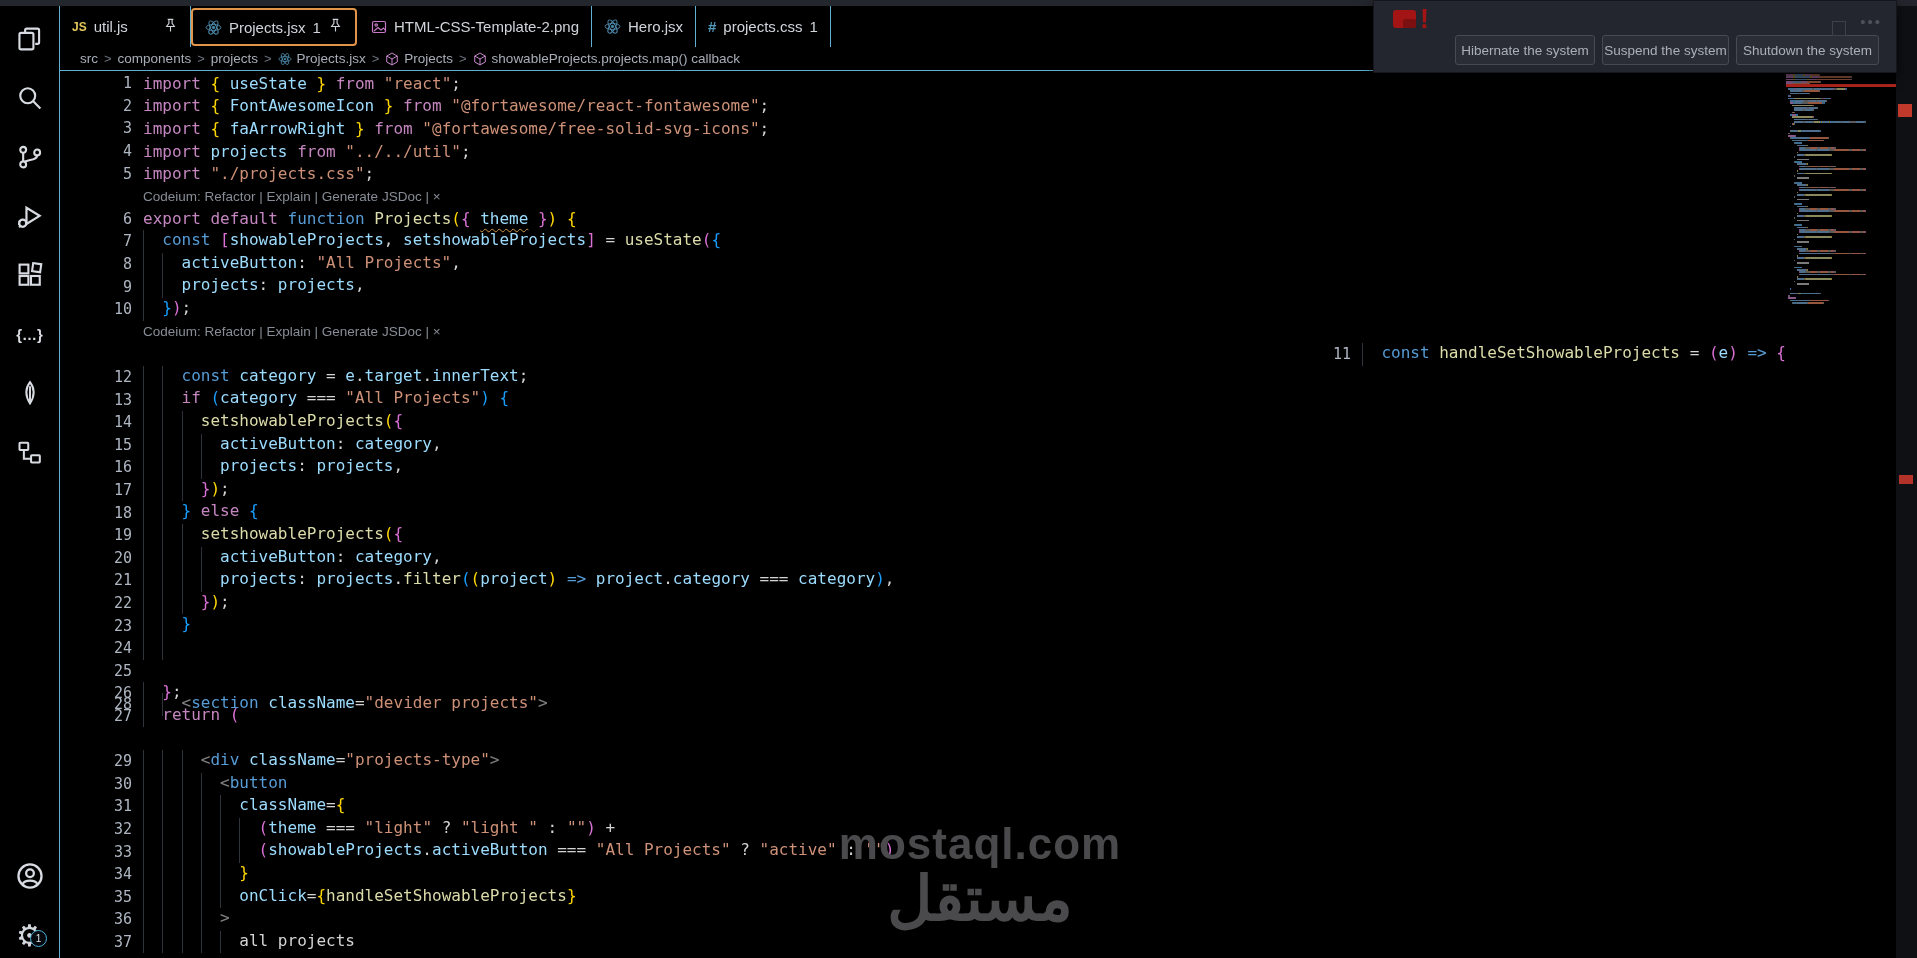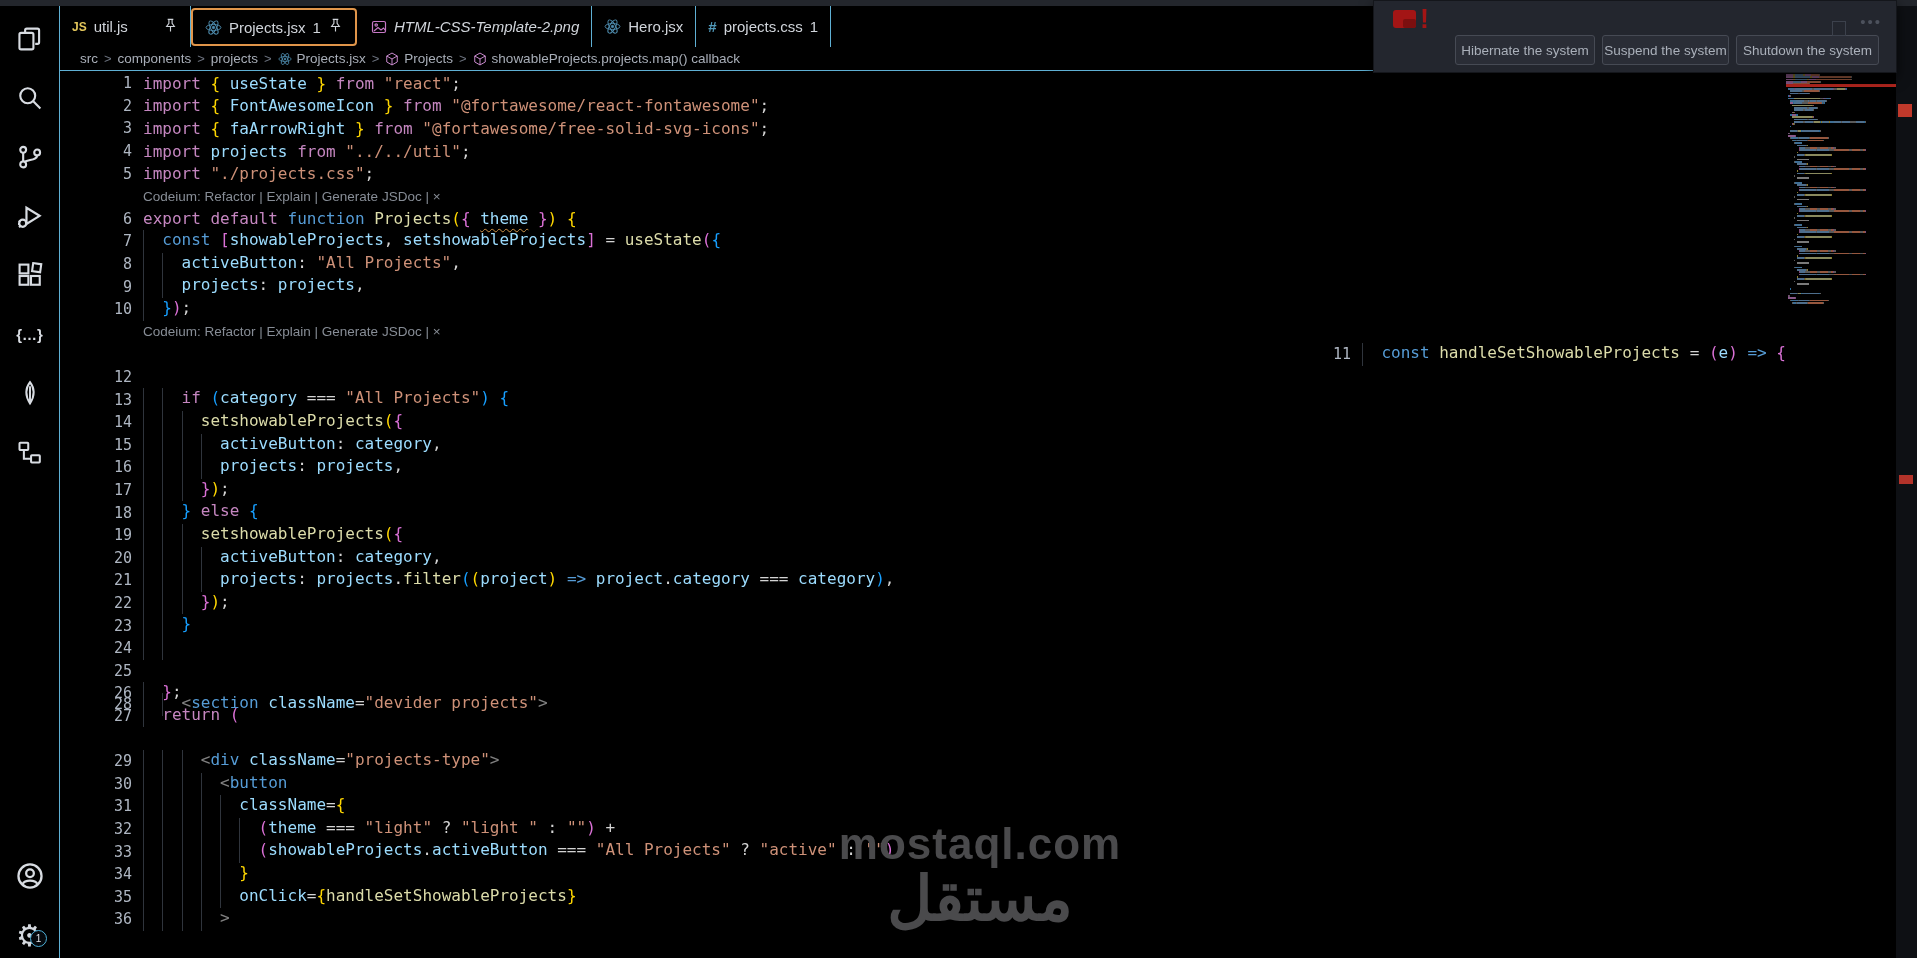--- a/index.html
+++ b/index.html
@@ -9,21 +9,21 @@
   #top-strip{position:absolute;left:0;top:0;width:1917px;height:6px;background:#23262c;}
   #activity-bar{position:absolute;left:0;top:6px;width:59px;height:952px;background:#000;
                 border-right:1px solid #5fb0d4;display:flex;flex-direction:column;align-items:center;}
   .act-icon{position:absolute;left:0;width:59px;height:48px;display:flex;align-items:center;justify-content:center;}
   .act-icon svg{stroke:#d8dce2;fill:none;stroke-width:1.3;}
   #tab-bar{position:absolute;left:60px;top:6px;width:1857px;height:41px;background:#000;
            border-bottom:1px solid #5fb0d4;display:flex;align-items:stretch;}
   .tab{display:flex;align-items:center;gap:7px;padding:0 12px;border-right:1px solid #5fb0d4;
        font-size:15px;color:#d0d4da;white-space:nowrap;position:relative;}
   .tab.active{border:2px solid #e0954a;border-radius:4px;margin:2px 2px 1px 0;}
-  .tab.preview .tab-label{font-style:italic;}
+  .tab.preview .tab-label{}
   .tab-badge{color:#d0d4da;}
   .pin svg{stroke:#cfd3d9;fill:none;stroke-width:1.2;}
   .ficon{font-weight:bold;font-size:12px;}
   #breadcrumb{position:absolute;left:60px;top:47px;width:1857px;height:24px;background:#000;
               border-bottom:1px solid #5fb0d4;display:flex;align-items:center;gap:6px;
               padding-left:20px;font-size:13.5px;color:#a8aeb8;box-sizing:border-box;}
   .bc-sep{color:#6e7480;font-size:13px;}
   .bc-item{display:flex;align-items:center;gap:5px;}
   
   #editor{position:absolute;left:60px;top:72px;width:1726px;height:886px;}
@@ -269,20 +269,21 @@
         <span class="gutter">10</span>
         <span class="codetext"><span class="gd"></span><span class="tk-b3">}</span><span class="tk-b2">)</span><span class="tk-p">;</span></span>
       </div>
       <div class="widget-row" style="top: 248.6px;">Codeium: Refactor | Explain | Generate JSDoc | ×</div>
       <div class="crow" style="top: 271.2px; justify-content: flex-end;">
         <span class="gutter">11</span>
         <span class="codetext"><span class="gd"></span><span class="tk-d">const </span><span class="tk-f">handleSetShowableProjects</span><span class="tk-p"> = </span><span class="tk-b2">(</span><span class="tk-v">e</span><span class="tk-b2">)</span><span class="tk-d"> =&gt; </span><span class="tk-b2">{</span></span>
       </div>
       <div class="crow" style="top: 293.8px;">
         <span class="gutter">12</span>
+        <span class="codetext"><span class="gd"></span><span class="gd"></span><span class="tk-d">const </span><span class="tk-v">category</span><span class="tk-p"> = </span><span class="tk-v">e</span><span class="tk-p">.</span><span class="tk-v">target</span><span class="tk-p">.</span><span class="tk-v">innerText</span><span class="tk-p">;</span></span>
       </div>
       <div class="crow" style="top: 316.4px;">
         <span class="gutter">13</span>
         <span class="codetext"><span class="gd"></span><span class="gd"></span><span class="tk-k">if </span><span class="tk-b3">(</span><span class="tk-v">category</span><span class="tk-p"> === </span><span class="tk-s">"All Projects"</span><span class="tk-b3">)</span><span class="tk-p"> </span><span class="tk-b3">{</span></span>
       </div>
       <div class="crow" style="top: 339px;">
         <span class="gutter">14</span>
         <span class="codetext"><span class="gd"></span><span class="gd"></span><span class="gd"></span><span class="tk-f">setshowableProjects</span><span class="tk-b1">(</span><span class="tk-b2">{</span></span>
       </div>
       <div class="crow" style="top: 361.6px;">
@@ -364,20 +365,24 @@
         <span class="gutter">34</span>
         <span class="codetext"><span class="gd"></span><span class="gd"></span><span class="gd"></span><span class="gd"></span><span class="gd"></span><span class="tk-b1">}</span></span>
       </div>
       <div class="crow" style="top: 813.6px;">
         <span class="gutter">35</span>
         <span class="codetext"><span class="gd"></span><span class="gd"></span><span class="gd"></span><span class="gd"></span><span class="gd"></span><span class="tk-v">onClick</span><span class="tk-p">=</span><span class="tk-b1">{</span><span class="tk-f">handleSetShowableProjects</span><span class="tk-b1">}</span></span>
       </div>
       <div class="crow" style="top: 836.2px;">
         <span class="gutter">36</span>
         <span class="codetext"><span class="gd"></span><span class="gd"></span><span class="gd"></span><span class="gd"></span><span class="tk-t">&gt;</span></span>
+      </div>
+      <div class="crow" style="top: 858.8px;">
+        <span class="gutter">37</span>
+        <span class="codetext"><span class="gd"></span><span class="gd"></span><span class="gd"></span><span class="gd"></span><span class="gd"></span><span class="tk-w">all projects</span></span>
       </div>
     </div>
 
   <div id="minimap">
       <div class="mrow" style="top: 11px; left: 0px;"><span class="mseg" style="width: 7.14px; background: rgb(138, 90, 138);"></span><span class="mseg" style="width: 2.04px; background: rgb(138, 122, 42);"></span><span class="mseg" style="width: 8.16px; background: rgb(78, 110, 140);"></span><span class="mseg" style="width: 2.04px; background: rgb(138, 122, 42);"></span><span class="mseg" style="width: 6.12px; background: rgb(138, 90, 138);"></span><span class="mseg" style="width: 7.14px; background: rgb(150, 87, 62);"></span><span class="mseg" style="width: 1.02px; background: rgb(90, 90, 90);"></span></div>
       <div class="mrow" style="top: 13.35px; left: 0px;"><span class="mseg" style="width: 7.14px; background: rgb(138, 90, 138);"></span><span class="mseg" style="width: 2.04px; background: rgb(138, 122, 42);"></span><span class="mseg" style="width: 15.3px; background: rgb(78, 110, 140);"></span><span class="mseg" style="width: 2.04px; background: rgb(138, 122, 42);"></span><span class="mseg" style="width: 6.12px; background: rgb(138, 90, 138);"></span><span class="mseg" style="width: 32.64px; background: rgb(150, 87, 62);"></span><span class="mseg" style="width: 1.02px; background: rgb(90, 90, 90);"></span></div>
       <div class="mrow" style="top: 15.7px; left: 0px;"><span class="mseg" style="width: 7.14px; background: rgb(138, 90, 138);"></span><span class="mseg" style="width: 2.04px; background: rgb(138, 122, 42);"></span><span class="mseg" style="width: 12.24px; background: rgb(78, 110, 140);"></span><span class="mseg" style="width: 2.04px; background: rgb(138, 122, 42);"></span><span class="mseg" style="width: 6.12px; background: rgb(138, 90, 138);"></span><span class="mseg" style="width: 35.7px; background: rgb(150, 87, 62);"></span><span class="mseg" style="width: 1.02px; background: rgb(90, 90, 90);"></span></div>
       <div class="mrow" style="top: 18.05px; left: 0px;"><span class="mseg" style="width: 7.14px; background: rgb(138, 90, 138);"></span><span class="mseg" style="width: 8.16px; background: rgb(78, 110, 140);"></span><span class="mseg" style="width: 6.12px; background: rgb(138, 90, 138);"></span><span class="mseg" style="width: 12.24px; background: rgb(150, 87, 62);"></span><span class="mseg" style="width: 1.02px; background: rgb(90, 90, 90);"></span></div>
       <div class="mrow" style="top: 20.4px; left: 0px;"><span class="mseg" style="width: 7.14px; background: rgb(138, 90, 138);"></span><span class="mseg" style="width: 16.32px; background: rgb(150, 87, 62);"></span><span class="mseg" style="width: 1.02px; background: rgb(90, 90, 90);"></span></div>
       <div class="mrow" style="top: 22.75px; left: 0px;"><span class="mseg" style="width: 15.3px; background: rgb(138, 90, 138);"></span><span class="mseg" style="width: 9.18px; background: rgb(63, 110, 148);"></span><span class="mseg" style="width: 8.16px; background: rgb(138, 138, 94);"></span><span class="mseg" style="width: 1.02px; background: rgb(138, 122, 42);"></span><span class="mseg" style="width: 2.04px; background: rgb(122, 74, 122);"></span><span class="mseg" style="width: 5.1px; background: rgb(78, 110, 140);"></span><span class="mseg" style="width: 2.04px; background: rgb(122, 74, 122);"></span><span class="mseg" style="width: 1.02px; background: rgb(138, 122, 42);"></span><span class="mseg" style="width: 1.02px; background: rgb(90, 90, 90);"></span><span class="mseg" style="width: 1.02px; background: rgb(138, 122, 42);"></span></div>

